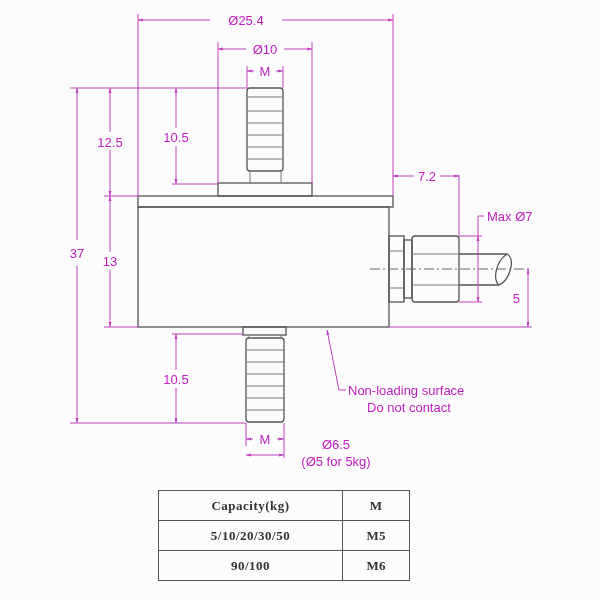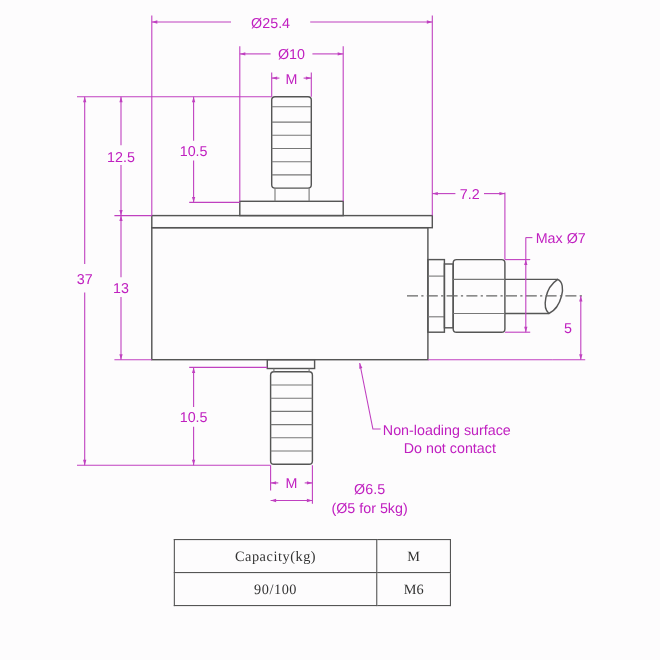--- a/index.html
+++ b/index.html
@@ -2,21 +2,21 @@
 <html><head>
 <meta charset="utf-8">
 <style>
   html, body { margin:0; padding:0; background:#fdfcfd; }
   body { width:600px; height:600px; position:relative; overflow:hidden; font-family:"Liberation Sans", sans-serif; }
   svg { position:absolute; left:0; top:0; }
   .dim { stroke:#c040c0; stroke-width:1; fill:none; }
   .obj { stroke:#555; stroke-width:1.3; fill:none; }
   .thin { stroke:#777; stroke-width:1; fill:none; }
   .lbl { fill:#c020c0; font-family:"Liberation Sans", sans-serif; font-size:13px; }
-  .tbl { position:absolute; left:158px; top:490px; border-collapse:collapse; font-family:"Liberation Serif", serif; font-size:13px; color:#333; }
+  .tbl { position:absolute; left:158px; top:490px; border-collapse:collapse; font-family:"Liberation Serif", serif; font-size:13px; color:#333;font-weight:bold; }
   .tbl td { border:1.5px solid #555; text-align:center; height:29px; padding:0; }
   .tbl td.c1 { width:183px; letter-spacing:0.5px; }
   .tbl td.c2 { width:66px; }
 </style>
 </head>
 <body>
 
 <svg width="600" height="600" viewBox="0 0 600 600">
   <defs>
     <marker id="ar" viewBox="0 0 10 10" refX="10" refY="5" markerWidth="7" markerHeight="5" orient="auto-start-reverse">
@@ -158,17 +158,21 @@
   </g>
 </svg>
 
 <table class="tbl">
   <tbody>
       <tr>
     <td class="c1">Capacity(kg)</td>
     <td class="c2">M</td>
   </tr>
   <tr>
+    <td class="c1">5/10/20/30/50</td>
+    <td class="c2">M5</td>
+  </tr>
+  <tr>
     <td class="c1">90/100</td>
     <td class="c2">M6</td>
   </tr>
 </tbody>
   </table>
 
 </body></html>

